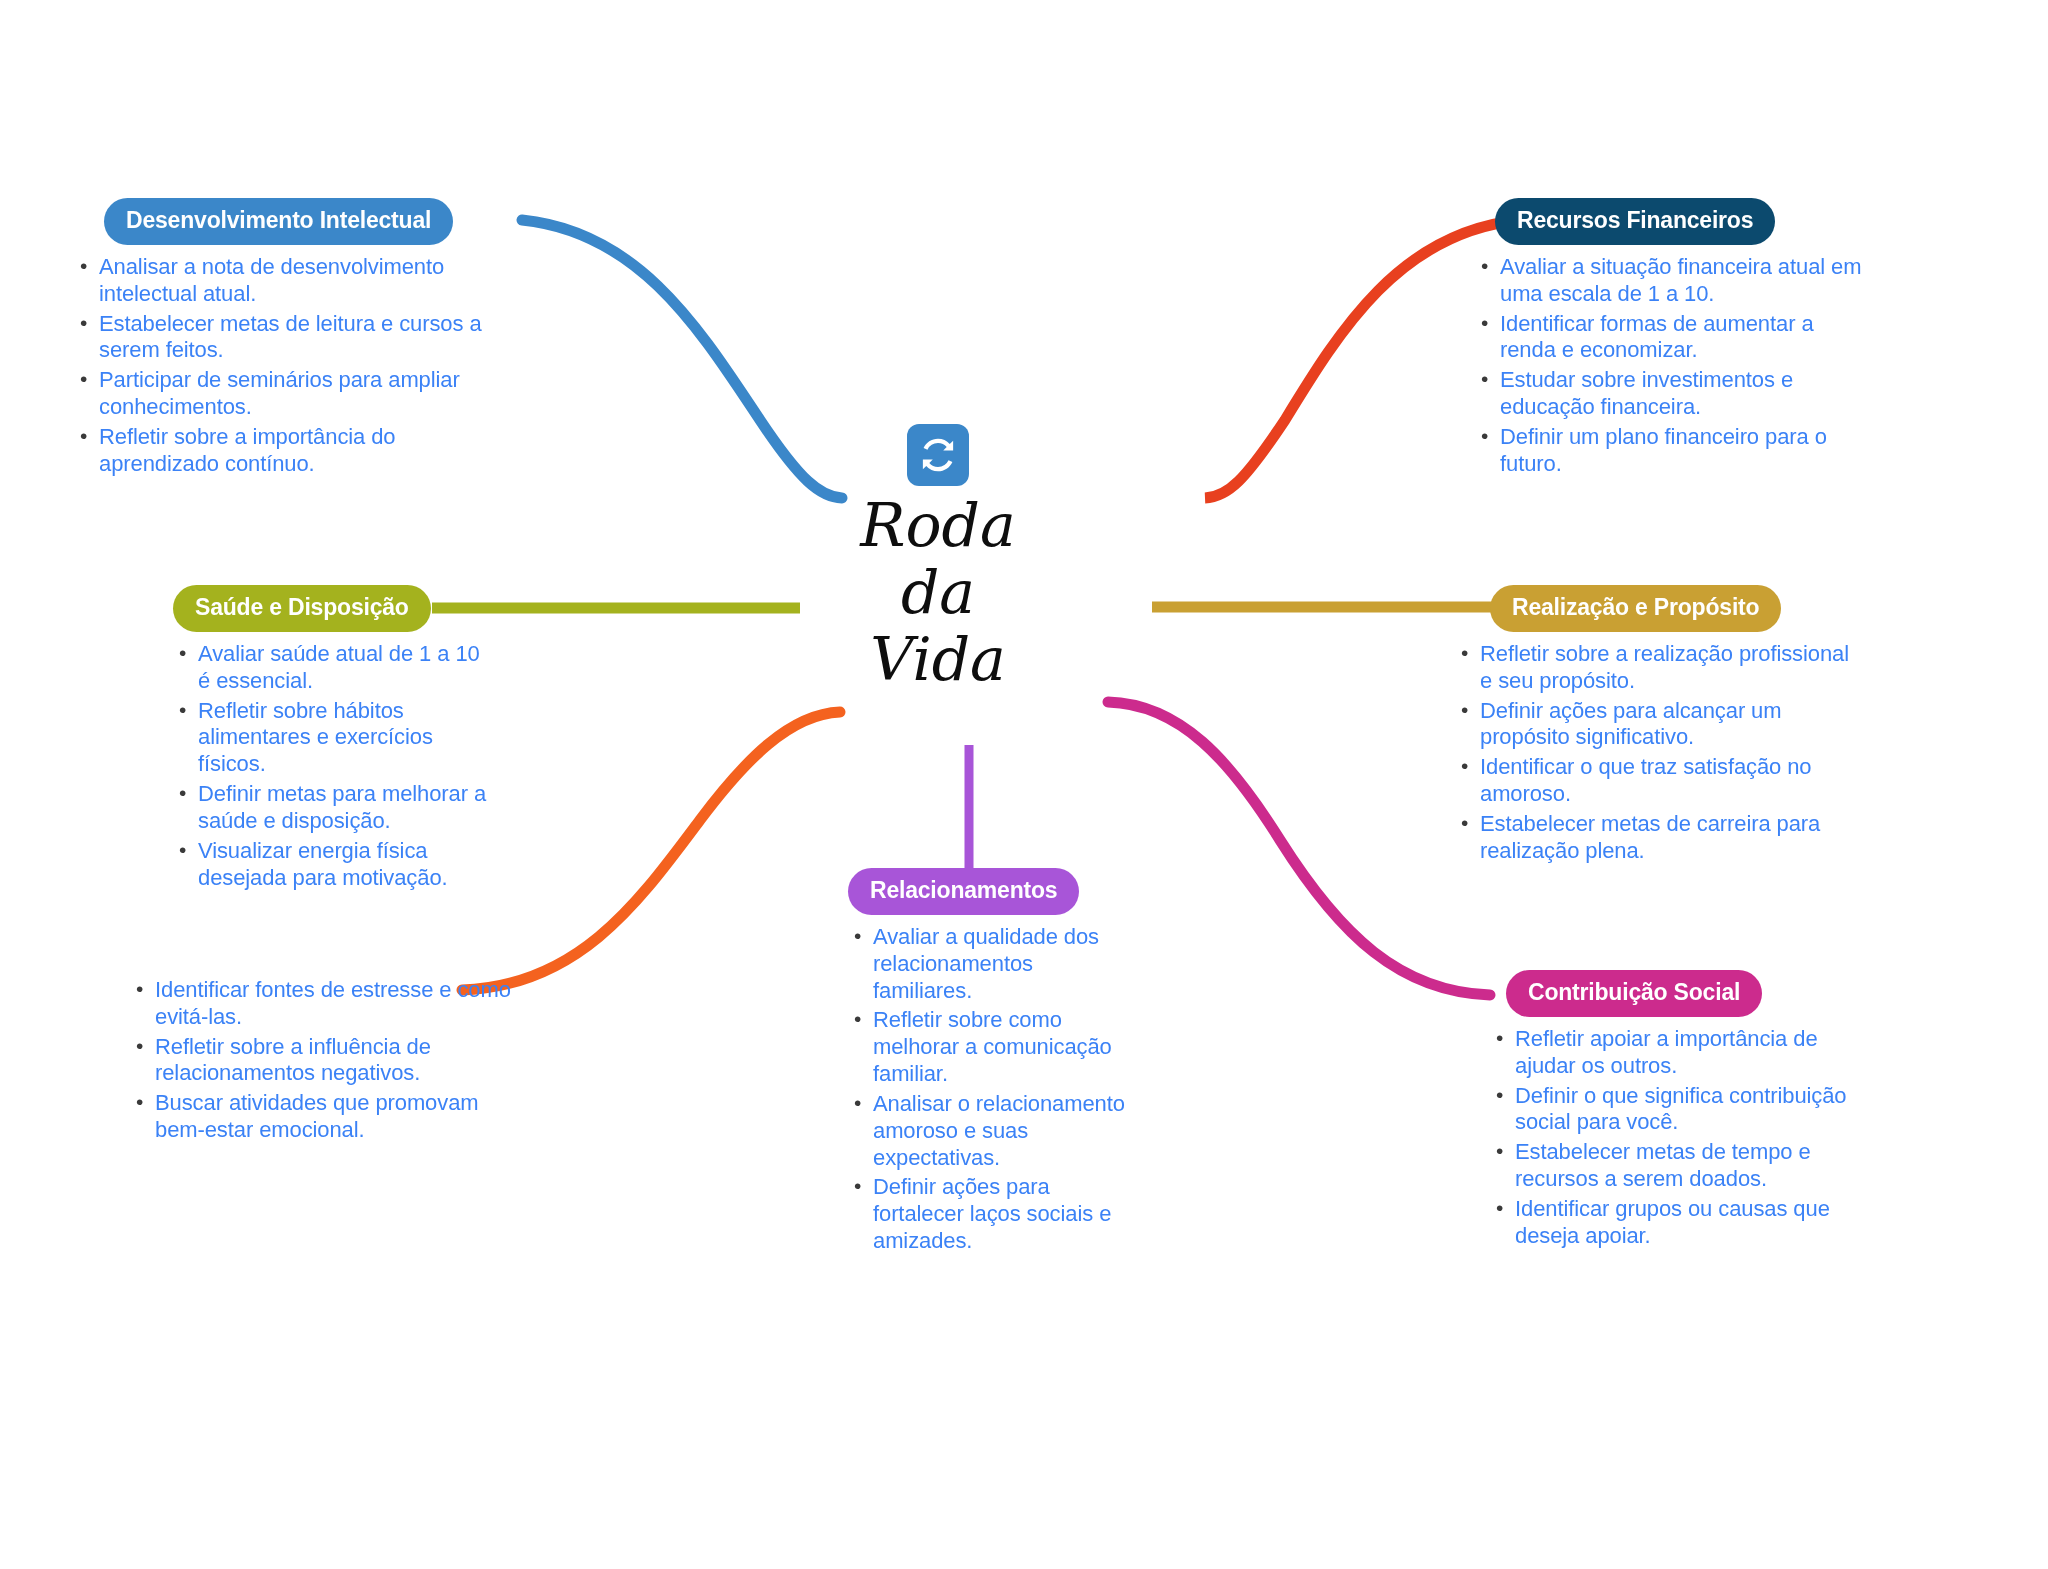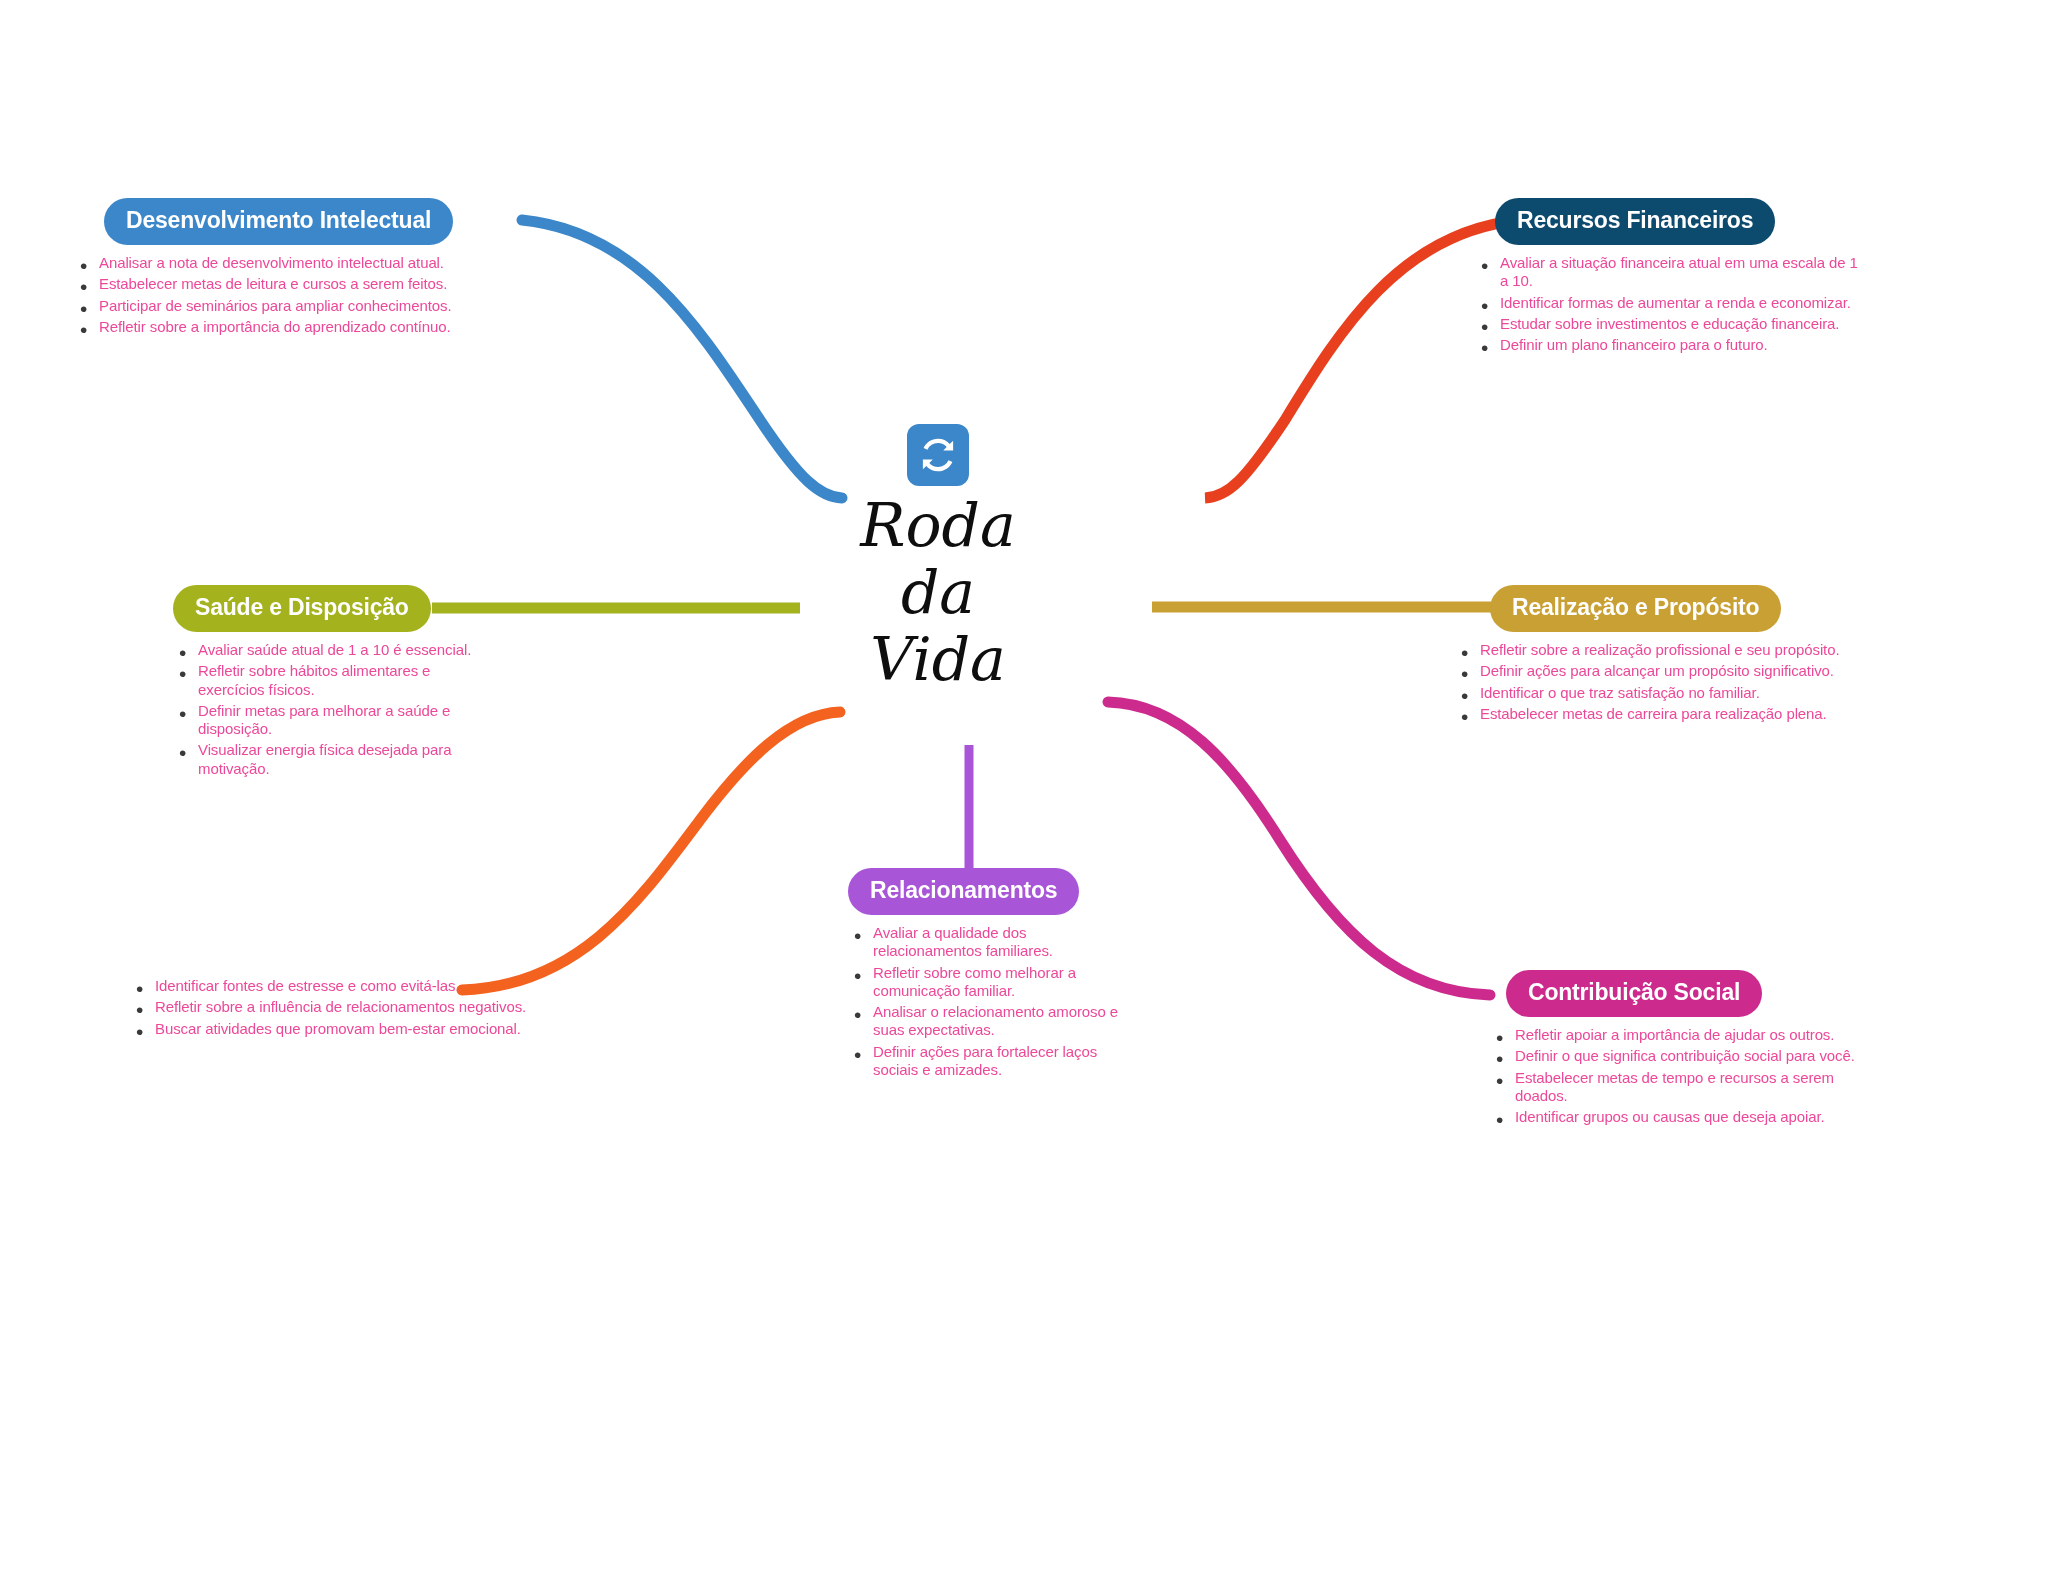--- a/index.html
+++ b/index.html
@@ -80,23 +80,23 @@
   }
   .bullets {
     list-style: none;
     margin: 9px 0 0 0;
     padding: 0;
   }
   .bullets li {
     position: relative;
     padding-left: 21px;
     margin-bottom: 3px;
-    font-size: 15px;
+    font-size: 22px;
     line-height: 1.22;
-    color: #ec4899;
+    color: #3b82f6;
     letter-spacing: -0.1px;
   }
   .bullets li::before {
     content: "\2022";
     position: absolute;
     left: 2px;
     top: -1px;
     font-size: 21px;
     color: #3a3a3a;
   }
@@ -192,21 +192,21 @@
       <li>Definir metas para melhorar a saúde e disposição.</li>
       <li>Visualizar energia física desejada para motivação.</li>
     </ul>
   </div>
 
   <div class="branch b-realizacao">
     <div class="pill" style="background:#C9A033">Realização e Propósito</div>
     <ul class="bullets">
       <li>Refletir sobre a realização profissional e seu propósito.</li>
       <li>Definir ações para alcançar um propósito significativo.</li>
-      <li>Identificar o que traz satisfação no familiar.</li>
+      <li>Identificar o que traz satisfação no amoroso.</li>
       <li>Estabelecer metas de carreira para realização plena.</li>
     </ul>
   </div>
 
   <div class="branch b-emocional">
     <ul class="bullets">
       <li>Identificar fontes de estresse e como evitá-las.</li>
       <li>Refletir sobre a influência de relacionamentos negativos.</li>
       <li>Buscar atividades que promovam bem-estar emocional.</li>
     </ul>

